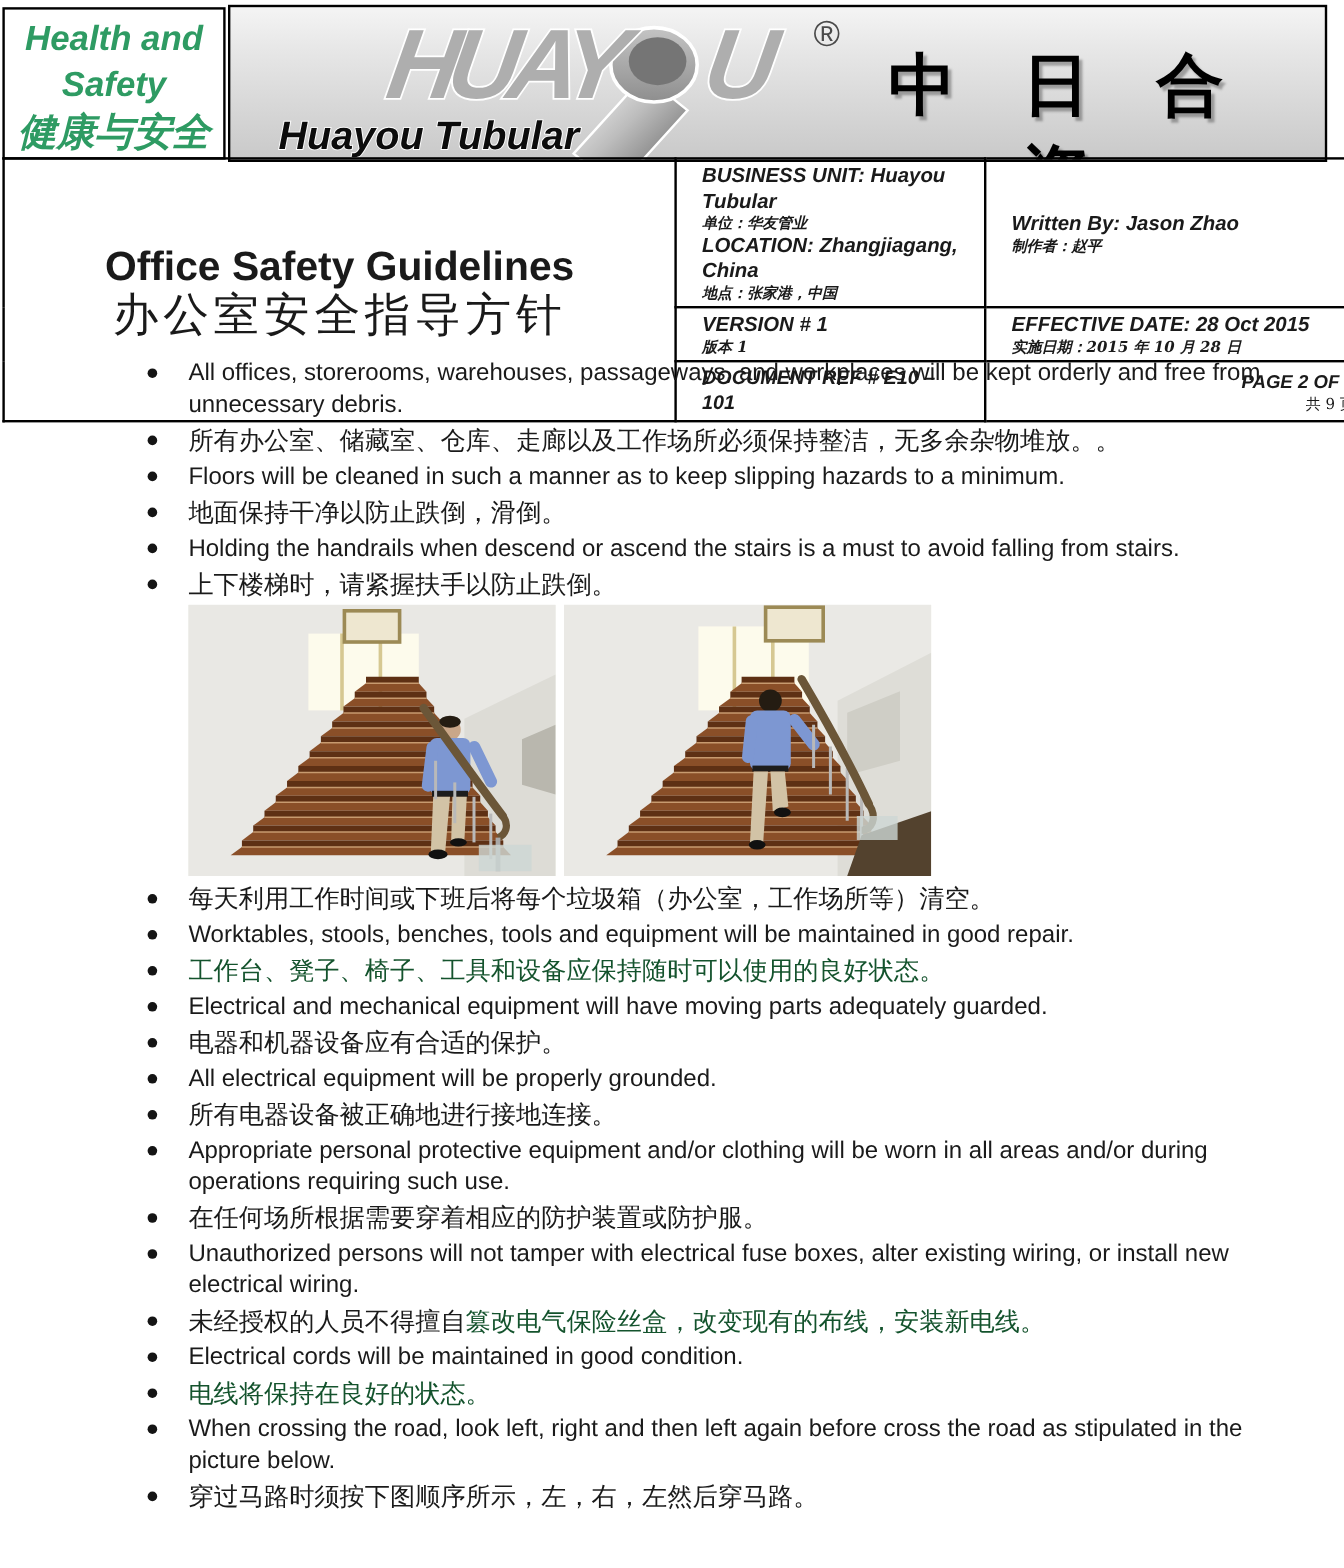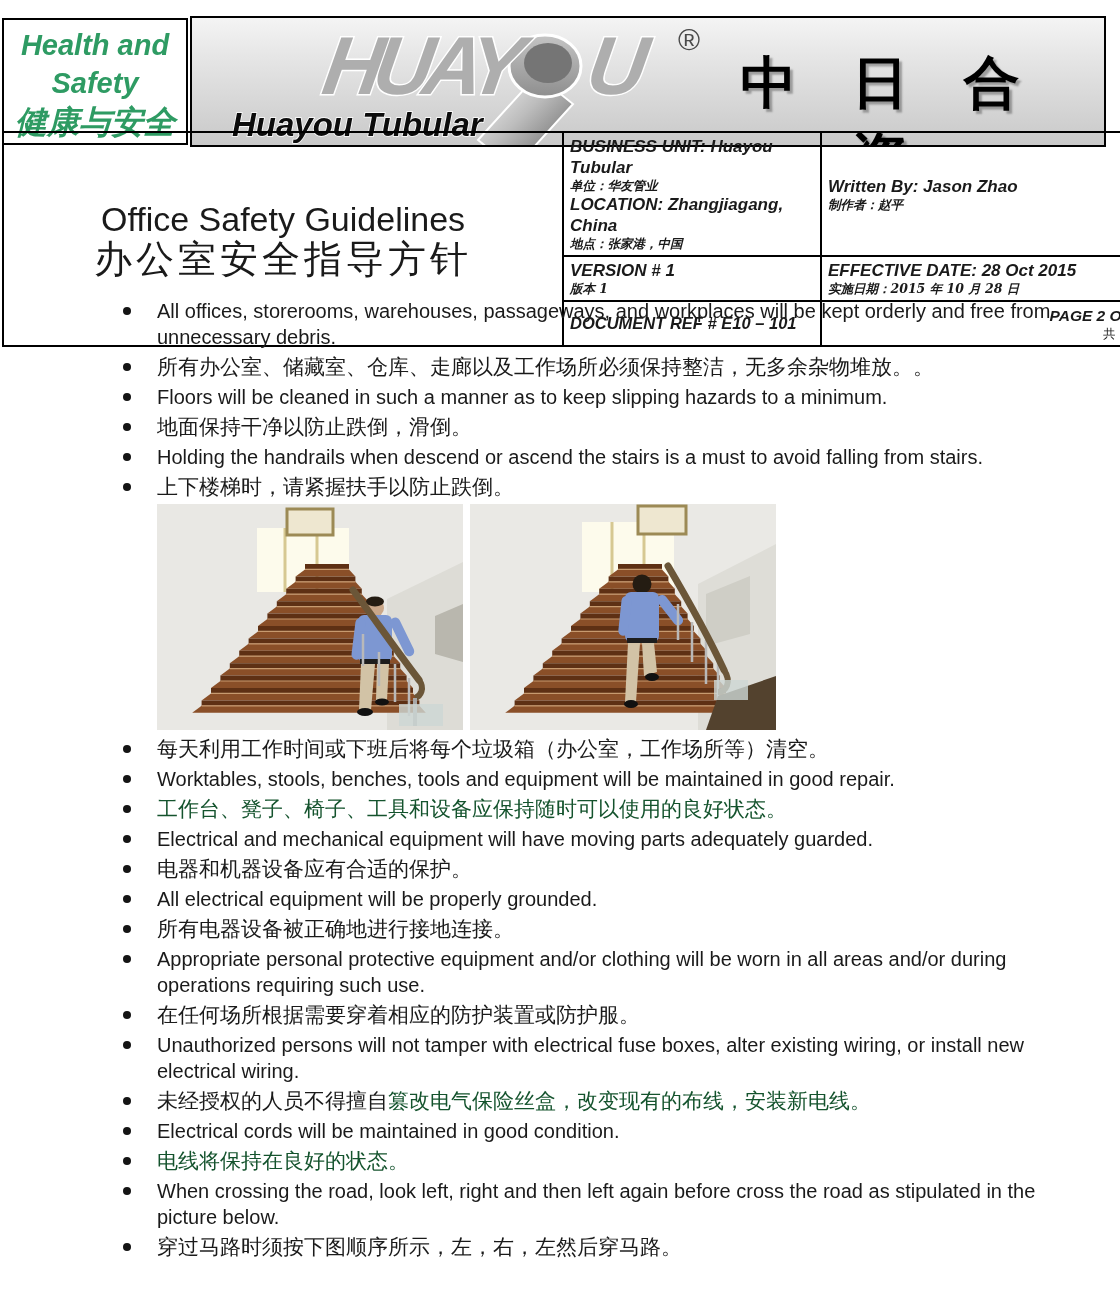--- a/index.html
+++ b/index.html
@@ -4,21 +4,21 @@
 <style>
   html,body{margin:0;padding:0;background:#ffffff;}
   .page{
     position:relative; width:1120px; height:1307px; background:#fff; overflow:hidden;
     font-family:"Liberation Sans","DejaVu Sans",sans-serif; color:#1a1a1a;
     box-sizing:border-box;
   }
   .page *{box-sizing:border-box;}
 
   
-  .hdr{position:absolute; top:16px; left:0; width:1106px; height:131px;text-decoration:underline;}
+  .hdr{position:absolute; top:4px; left:0; width:1106px; height:131px;text-decoration:underline;}
   .badge{
     position:absolute; top:2px; left:2px; width:186px; height:127px;
     background:#fff; border:2px solid #000; text-align:center;
     color:#2e9b63; font-weight:bold; font-style:italic; padding-top:6px;
   }
   .badge .bl{font-size:29px; line-height:38px;}
   .badge .bzh{font-size:32px; line-height:40px; font-family:"DejaVu Serif","Liberation Serif",serif;}
   .band{
     position:absolute; top:0; left:190px; width:916px; height:131px;
     border:2px solid #000;
@@ -31,23 +31,23 @@
     font-size:56px; font-weight:bold; letter-spacing:20px;
     color:#000; text-shadow:3px 3px 2px rgba(0,0,0,0.30);
     font-family:"Liberation Sans","DejaVu Sans",sans-serif;
   }
 
   
   table.info{
     position:absolute; top:131px; left:2px; width:1104px;
     border-collapse:collapse; table-layout:fixed;
   }
-  table.info td{border:2px solid #000; padding:3px 6px; vertical-align:middle; overflow:hidden;}
+  table.info td{border:2px solid #000; padding:3px 21px; vertical-align:middle; overflow:hidden;}
   td.titlecell{width:560px; text-align:center;}
-  .title-en{font-size:34px; font-weight:normal; line-height:40px;}
+  .title-en{font-size:34px; font-weight:bold; line-height:40px;}
   .title-zh{font-size:38px; font-weight:400; line-height:40px; letter-spacing:4px;
             font-family:"DejaVu Serif","Liberation Serif",serif;}
   .lbl{font-size:17px; font-weight:bold; font-style:italic; line-height:21px;}
   .sub{font-size:12.5px; font-style:italic; line-height:16px; font-weight:600;
        font-family:"DejaVu Serif","Liberation Serif",serif;}
   .cell-r{text-align:right;}
   td.colB{width:258px;} td.colC{width:330px;}
   tr.r1 td{height:71px;} tr.r2 td{height:36px;} tr.r3 td{height:30px;}
 
   

